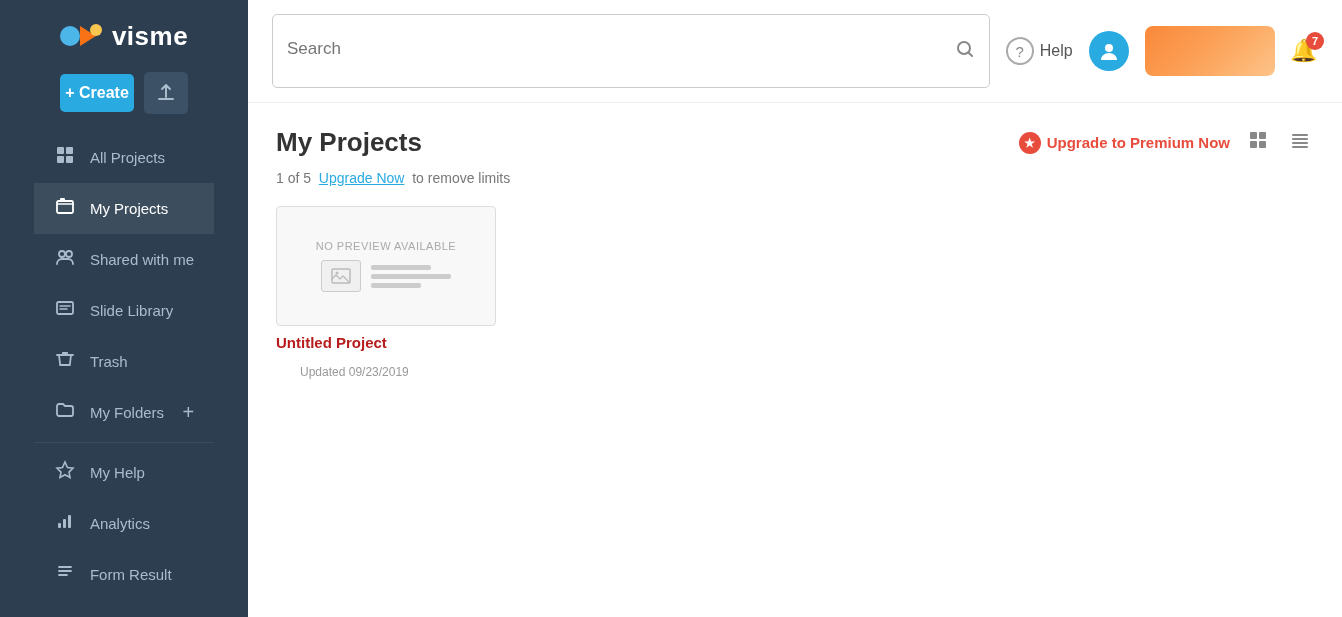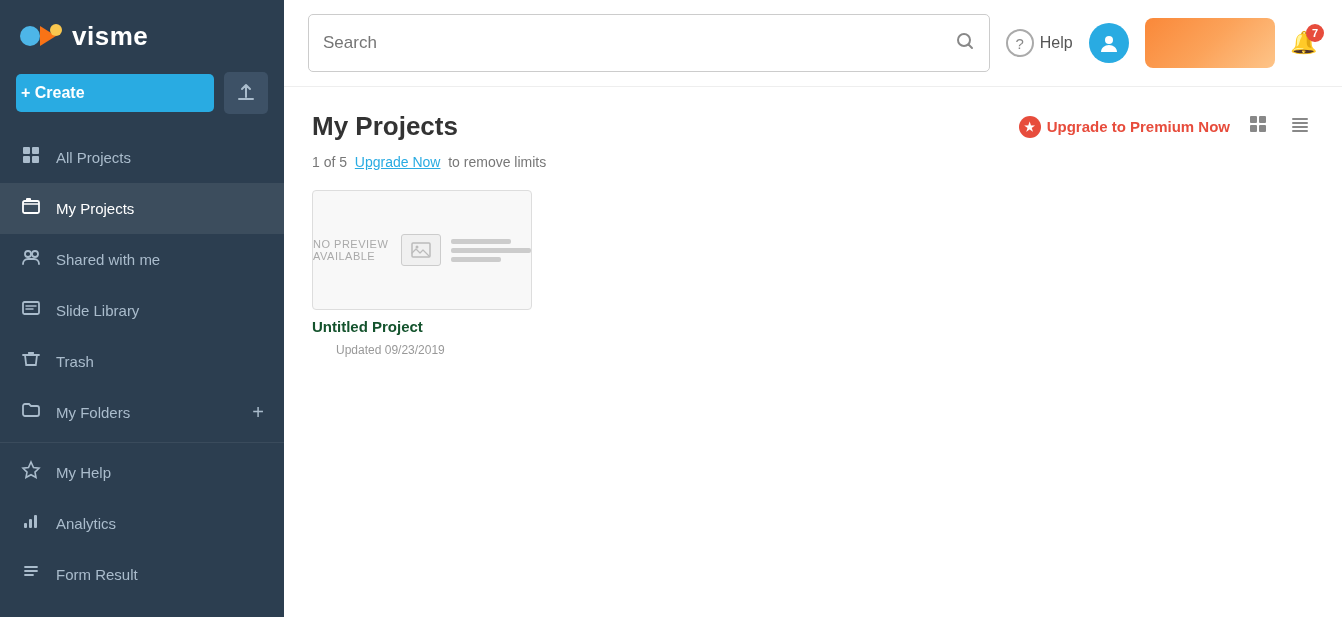--- a/index.html
+++ b/index.html
@@ -1,27 +1,28 @@
 <!DOCTYPE html>
 <html><head>
   <meta charset="utf-8">
   <style>
     * { box-sizing: border-box; margin: 0; padding: 0; }
     body { font-family: -apple-system, BlinkMacSystemFont, 'Segoe UI', Arial, sans-serif; display: flex; height: 617px; overflow: hidden; background: #fff; }
 
     
     #sidebar {
-      width: 284px;
+      width: 248px;
       background: #2c3e50;
       color: #fff;
       display: flex;
       flex-direction: column;
       flex-shrink: 0;
       height: 617px;
       overflow: hidden;
+      align-items: center;
     }
 
     #sidebar-logo {
       display: flex;
       align-items: center;
       padding: 18px 20px;
       gap: 8px;
     }
 
     .logo-icon {
@@ -126,24 +127,24 @@
       display: flex;
       align-items: center;
       padding: 14px 24px;
       border-bottom: 1px solid #eee;
       gap: 16px;
     }
 
     #search-box {
       flex: 1;
       display: flex;
-      align-items: center;
+      align-items: flex-start;
       border: 1.5px solid #ccc;
       border-radius: 5px;
-      padding: 16px 14px;
+      padding: 24px 14px;
       gap: 8px;
       background: #fff;
     }
 
     #search-input {
       border: none;
       outline: none;
       font-size: 17px;
       color: #999;
       flex: 1;
@@ -302,21 +303,21 @@
       cursor: pointer;
     }
 
     .project-thumbnail {
       width: 220px;
       height: 120px;
       border: 1.5px solid #ddd;
       border-radius: 4px;
       background: #f8f8f8;
       display: flex;
-      flex-direction: row;
+      flex-direction: column;
       align-items: center;
       justify-content: center;
       gap: 8px;
       margin-bottom: 8px;
     }
 
     .no-preview-text {
       font-size: 11px;
       color: #aaa;
       letter-spacing: 0.5px;
@@ -350,22 +351,22 @@
 
     .thumb-line {
       height: 5px;
       border-radius: 2px;
       background: #ccc;
     }
 
     .project-name {
       font-size: 15px;
       font-weight: 600;
-      color: #14532d;
-      margin-bottom: 8px;
+      color: #b91c1c;
+      margin-bottom: 14px;
     }
 
     .project-date {
       font-size: 12px;
       color: #999;
       margin-left: 24px;
     }
   </style>
 </head>
 <body>

